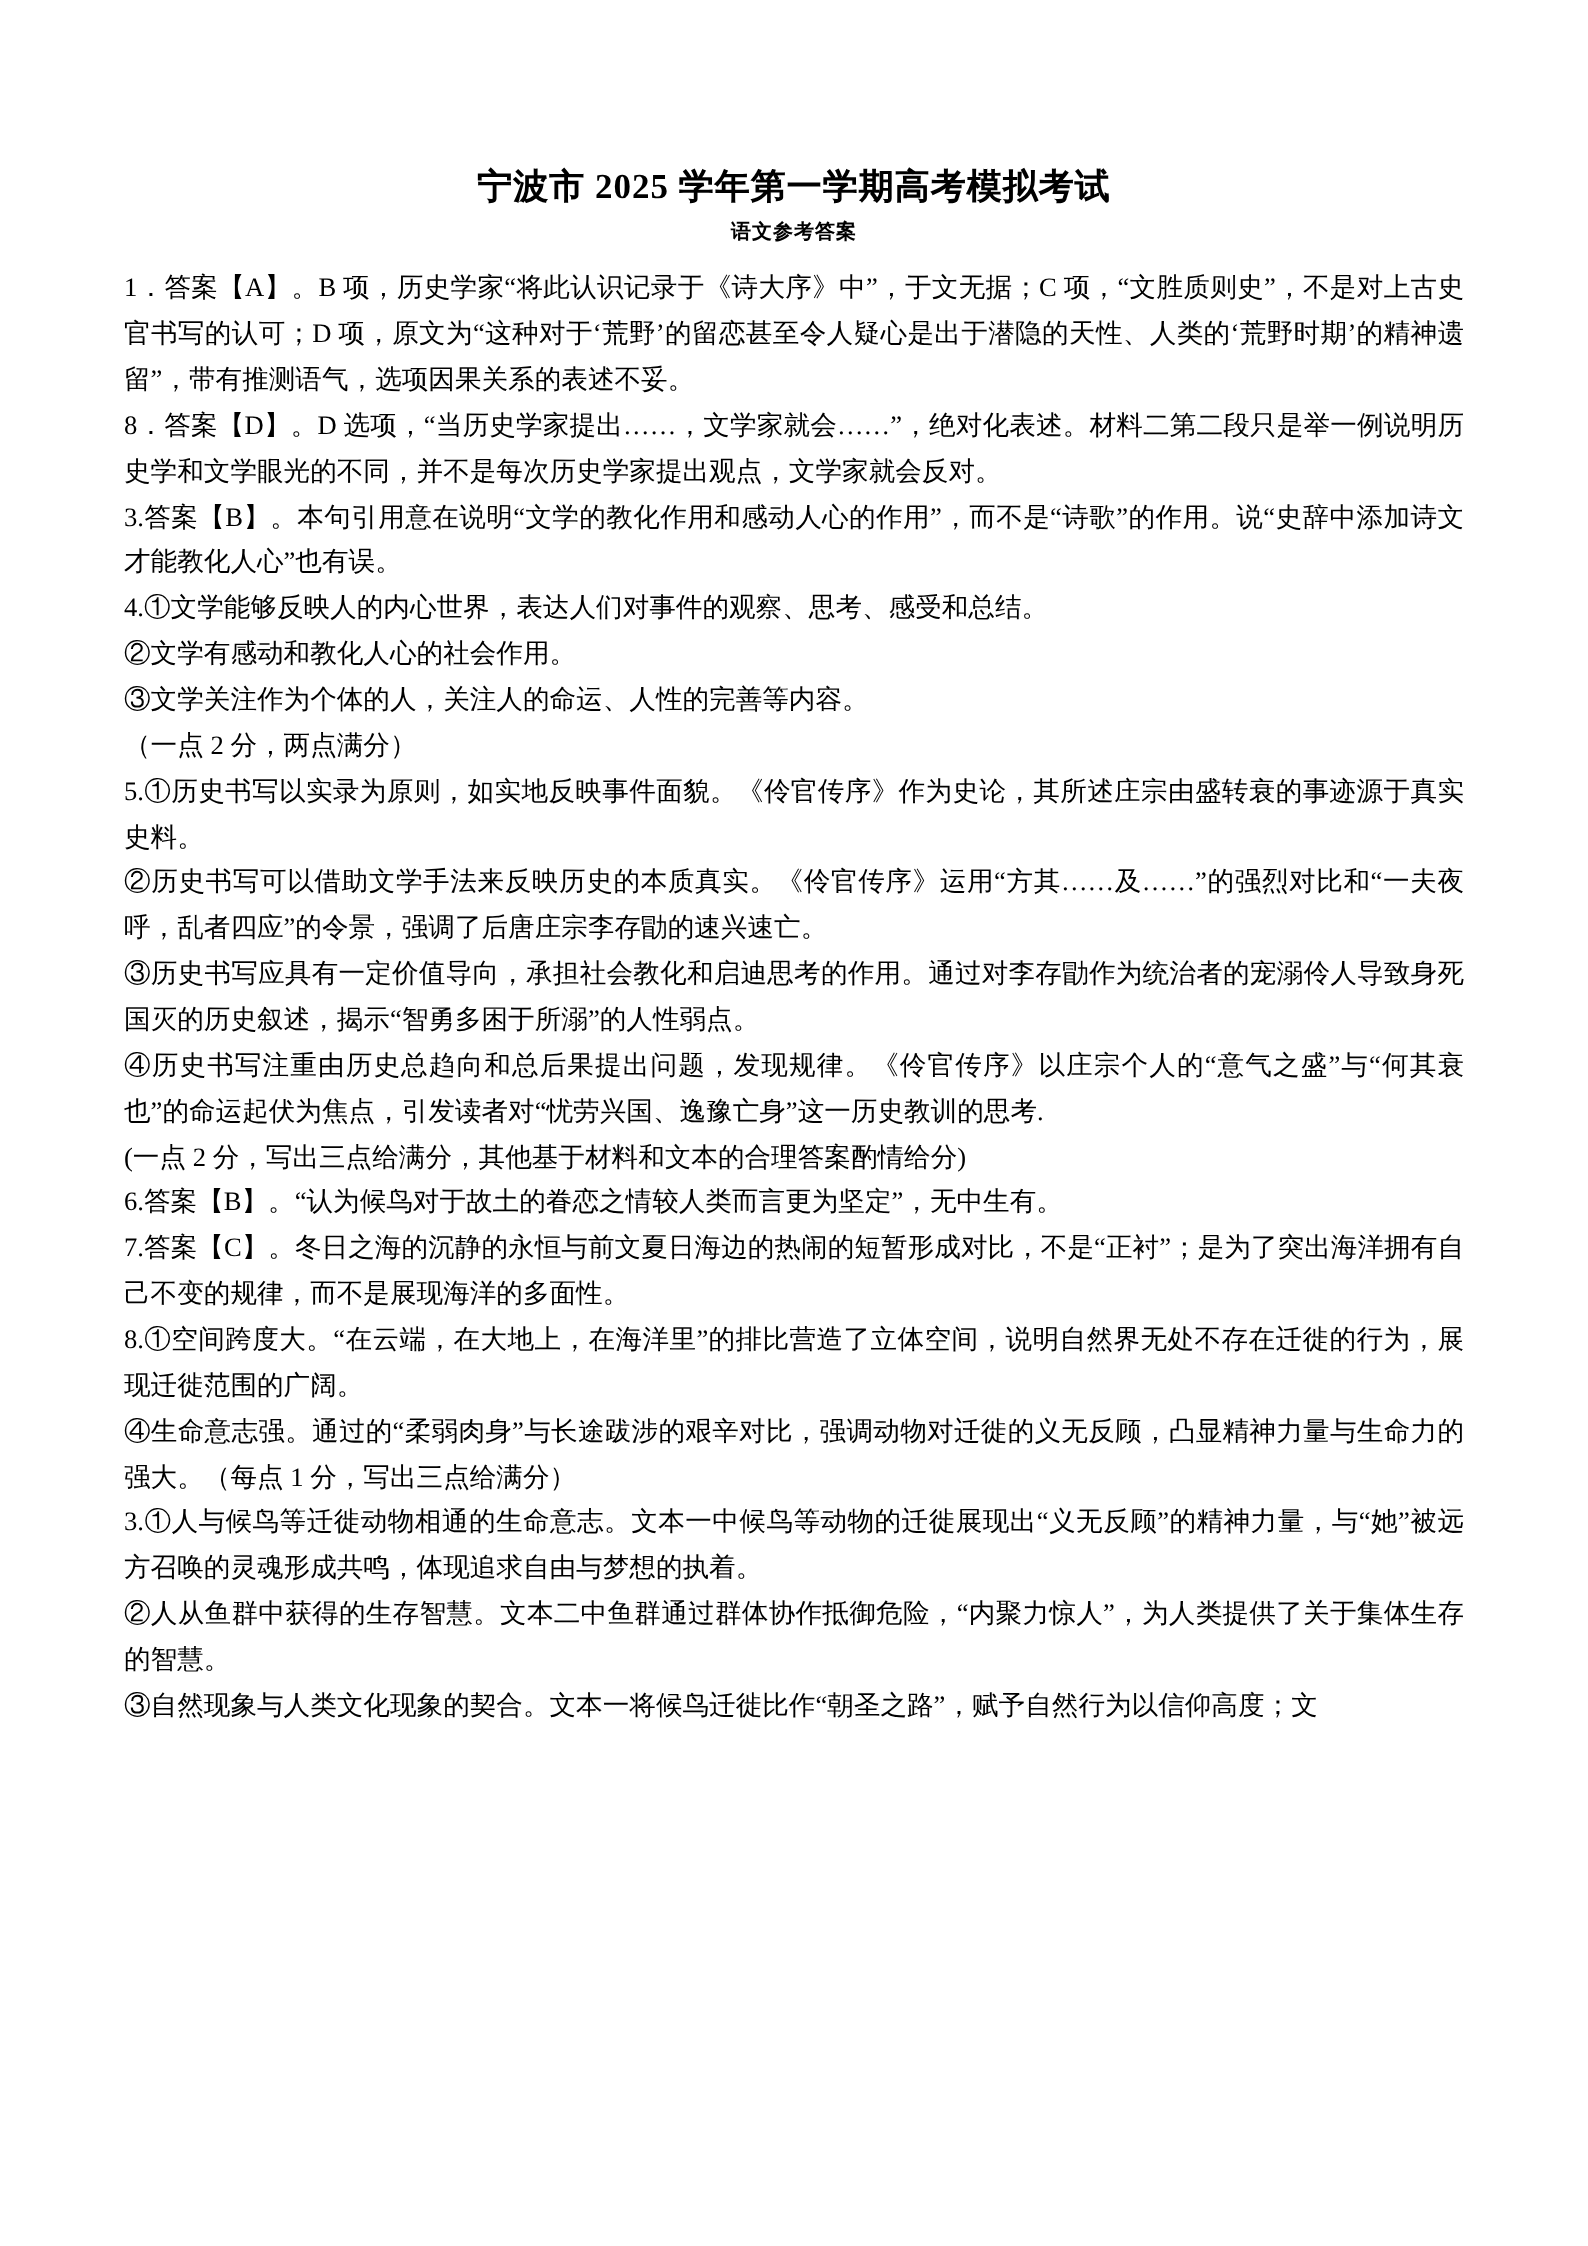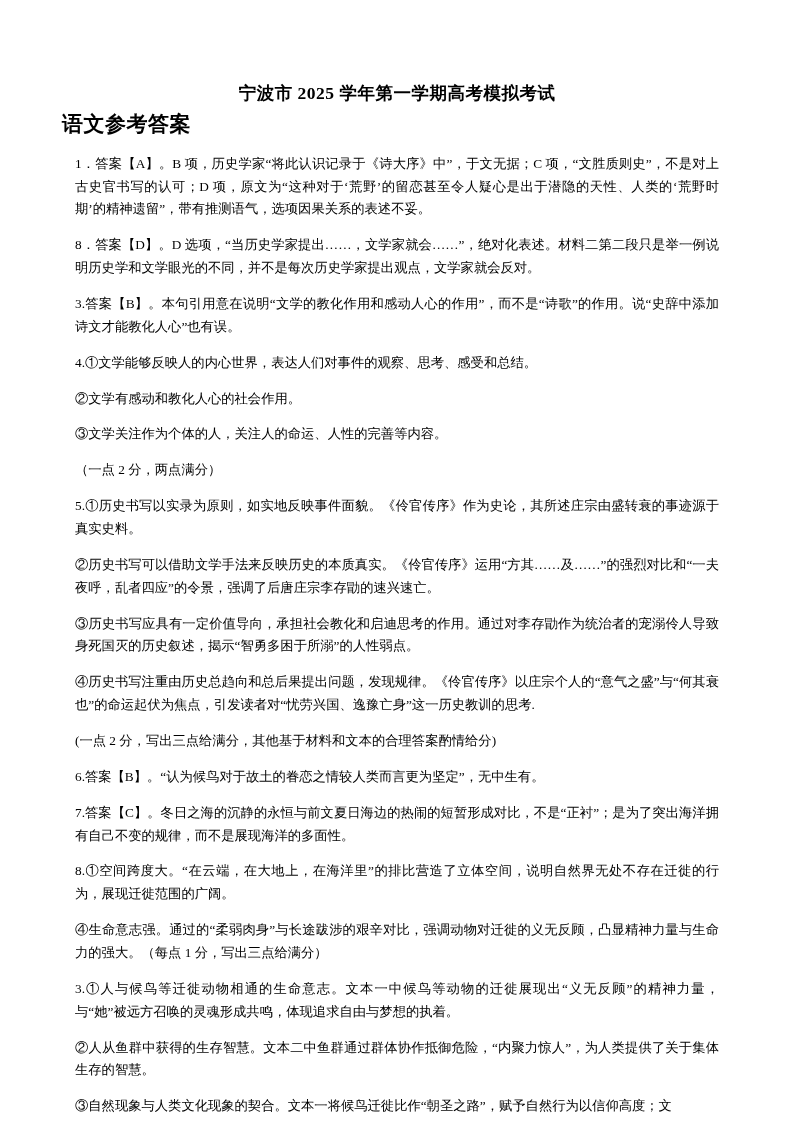--- a/index.html
+++ b/index.html
@@ -23,35 +23,35 @@
   }
   .doc-title {
     text-align: center;
     font-size: 17.5px;
     font-weight: bold;
     letter-spacing: 0.5px;
     margin: 12px 0 2px 0;
     line-height: 1.5;
   }
   .doc-subtitle {
-    text-align: left;
-    font-size: 21px;
+    text-align: center;
+    font-size: 10px;
     font-weight: bold;
     letter-spacing: 0.5px;
     margin: 4px 0 9px 0;
     line-height: 1.4;
   }
   .body-block {
     font-size: 13.3px;
     line-height: 1.72;
     text-align: justify;
     text-justify: inter-ideograph;
   }
   p.para {
-    margin: 13px;
+    margin: 0;
     padding: 0;
     text-indent: 0;
   }
 </style>
 </head>
 <body>
 
 <div class="page">
 
   <h1 class="doc-title">宁波市 2025 学年第一学期高考模拟考试</h1>

